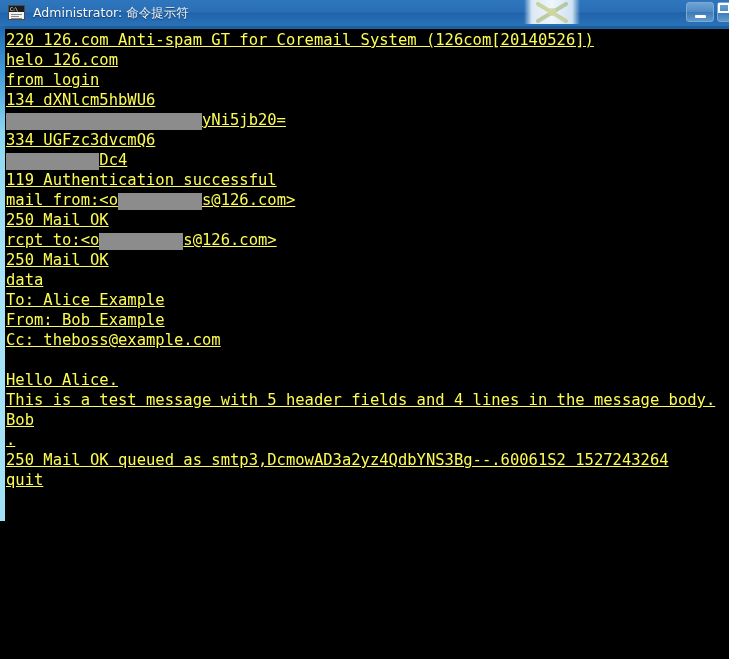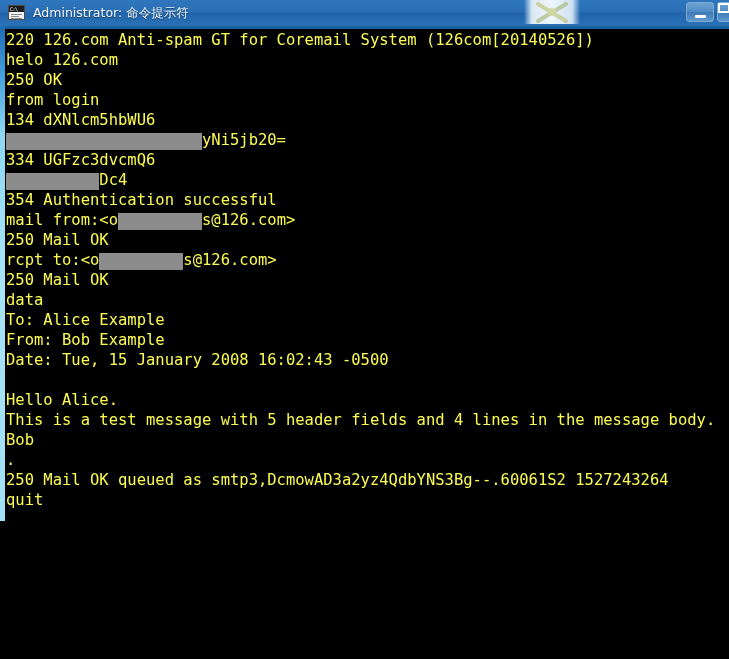--- a/index.html
+++ b/index.html
@@ -149,20 +149,21 @@
 
   .line {
     height: 20px;
     line-height: 20px;
     font-family: "DejaVu Sans Mono", monospace;
     font-size: 15.5px;
     color: #fcfc54;
     white-space: pre;
     letter-spacing: 0px;
     position: relative;
+    text-decoration: underline;
   }
   .redact {
     display: inline-block;
     background: #8c8c8c;
     color: transparent;
     height: 17px;
     vertical-align: -3px;
   }
 </style>
 </head>
@@ -196,35 +197,34 @@
     </div>
   </div>
 
   <div id="frame-top-line"></div>
   <div id="frame-left"></div>
 
   <div id="console">
     <div id="term">
         <div class="line"><span>220 126.com Anti-spam GT for Coremail System (126com[20140526])</span></div>
         <div class="line"><span>helo 126.com</span></div>
-        <div class="line"><span>250 OK</span></div>
         <div class="line"><span>from login</span></div>
         <div class="line"><span>134 dXNlcm5hbWU6</span></div>
         <div class="line"><span class="redact">                     </span><span>yNi5jb20=</span></div>
         <div class="line"><span>334 UGFzc3dvcmQ6</span></div>
         <div class="line"><span class="redact">          </span><span>Dc4</span></div>
-        <div class="line"><span>354 Authentication successful</span></div>
+        <div class="line"><span>119 Authentication successful</span></div>
         <div class="line"><span>mail from:&lt;o</span><span class="redact">         </span><span>s@126.com&gt;</span></div>
         <div class="line"><span>250 Mail OK</span></div>
         <div class="line"><span>rcpt to:&lt;o</span><span class="redact">         </span><span>s@126.com&gt;</span></div>
         <div class="line"><span>250 Mail OK</span></div>
         <div class="line"><span>data</span></div>
         <div class="line"><span>To: Alice Example</span></div>
         <div class="line"><span>From: Bob Example</span></div>
-        <div class="line"><span>Date: Tue, 15 January 2008 16:02:43 -0500</span></div>
+        <div class="line"><span>Cc: theboss@example.com</span></div>
         <div class="line"><span></span></div>
         <div class="line"><span>Hello Alice.</span></div>
         <div class="line"><span>This is a test message with 5 header fields and 4 lines in the message body.</span></div>
         <div class="line"><span>Bob</span></div>
         <div class="line"><span>.</span></div>
         <div class="line"><span>250 Mail OK queued as smtp3,DcmowAD3a2yz4QdbYNS3Bg--.60061S2 1527243264</span></div>
         <div class="line"><span>quit</span></div>
         <div class="line"><span></span></div>
         <div class="line"><span></span></div>
       </div>

